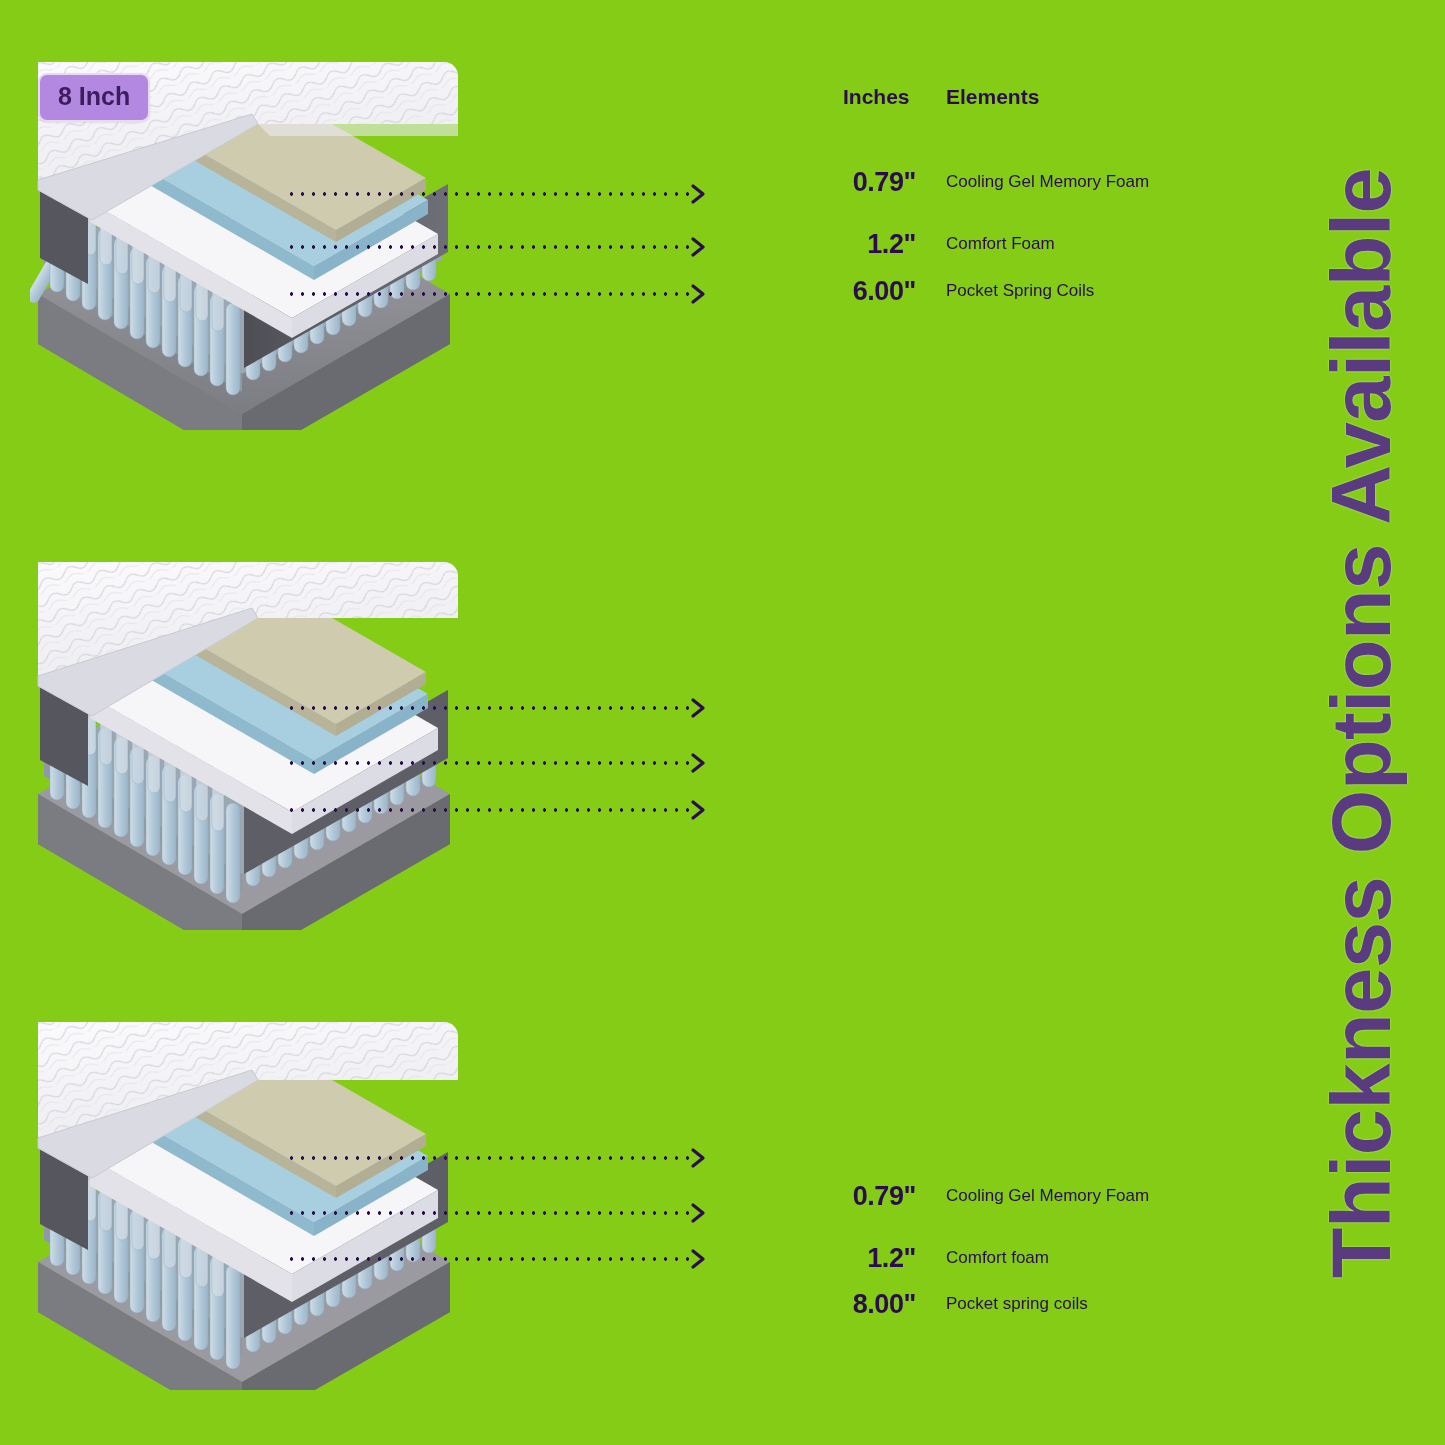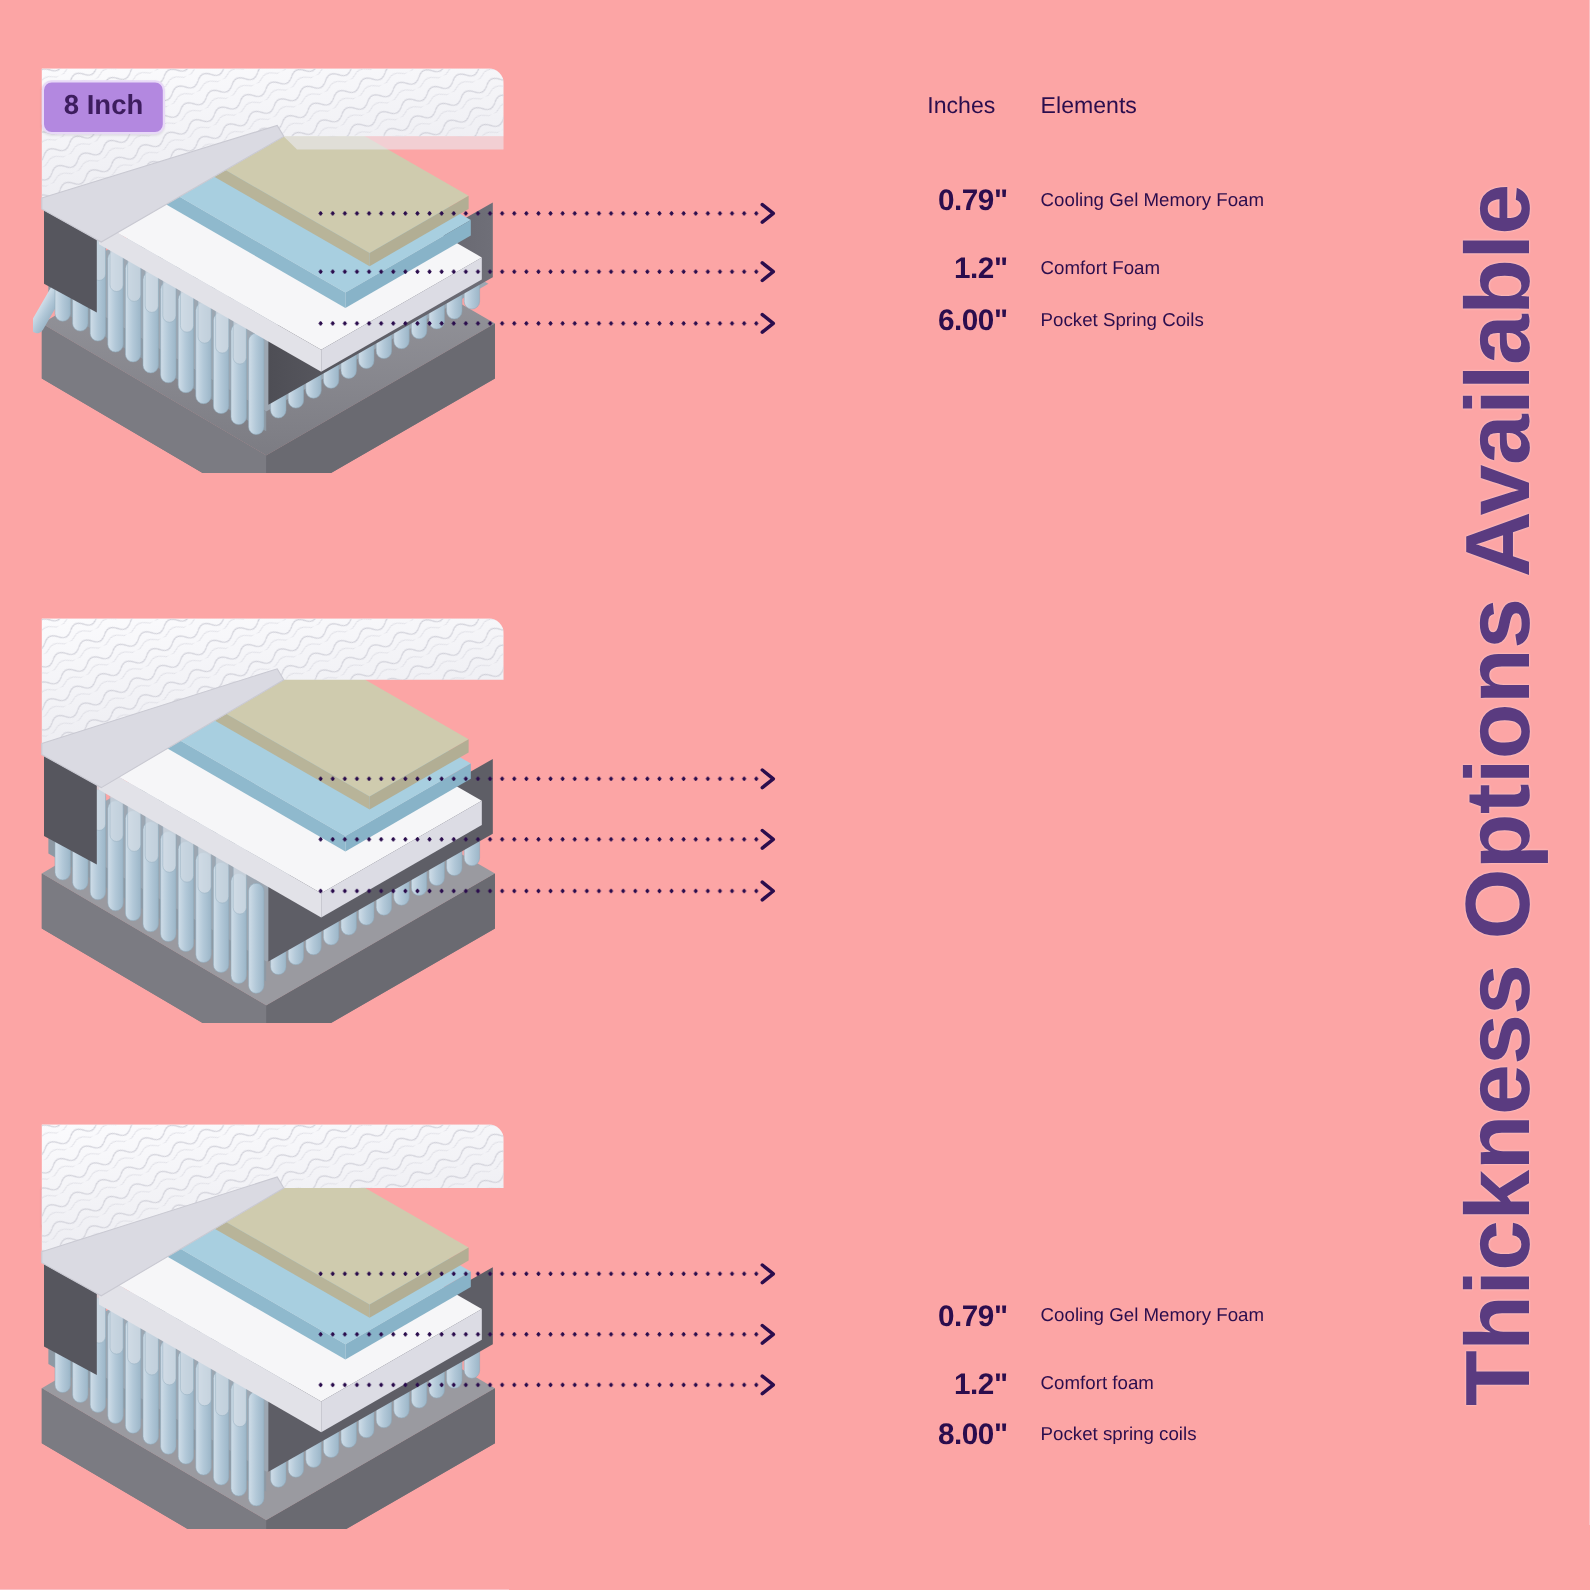--- a/index.html
+++ b/index.html
@@ -3,21 +3,21 @@
 <meta charset="utf-8">
 <style>
   html,body{margin:0;padding:0;}
   body{
     width:1445px;height:1445px;
     background:#f7f1fe;
     font-family:"Liberation Sans", sans-serif;
     overflow:hidden;
     position:relative;
   }
-  .canvas{position:absolute;inset:0;background:#fca5a5;}
+  .canvas{position:absolute;inset:0;background:#84cc16;}
 
   
   .vtitle{
     position:absolute;
     right:8px;
     top:0;
     height:1445px;
     width:150px;
     display:flex;align-items:center;justify-content:center;
   }
@@ -81,21 +81,21 @@
     background-position:0 50%;
   }
   .chev{
     position:absolute;
     width:18px;height:22px;
   }
   .chev svg{display:block;}
   .spec-head{position:absolute;top:85px;left:826px;width:420px;}
   .col-inches-h,.col-elem-h{
     position:absolute;top:0;
-    font-size:21px;font-weight:normal;color:#2b0d4d;
+    font-size:21px;font-weight:bold;color:#2b0d4d;
   }
   .col-inches-h{left:17px;}
   .col-elem-h{left:120px;}
 
   .spec-rows{position:absolute;left:826px;width:430px;}
   .b1 .spec-rows{top:165px;}
   .b2 .spec-rows{top:679px;}
   .b3 .spec-rows{top:1130px;}
 
   .srow{position:absolute;left:0;width:430px;height:34px;}

